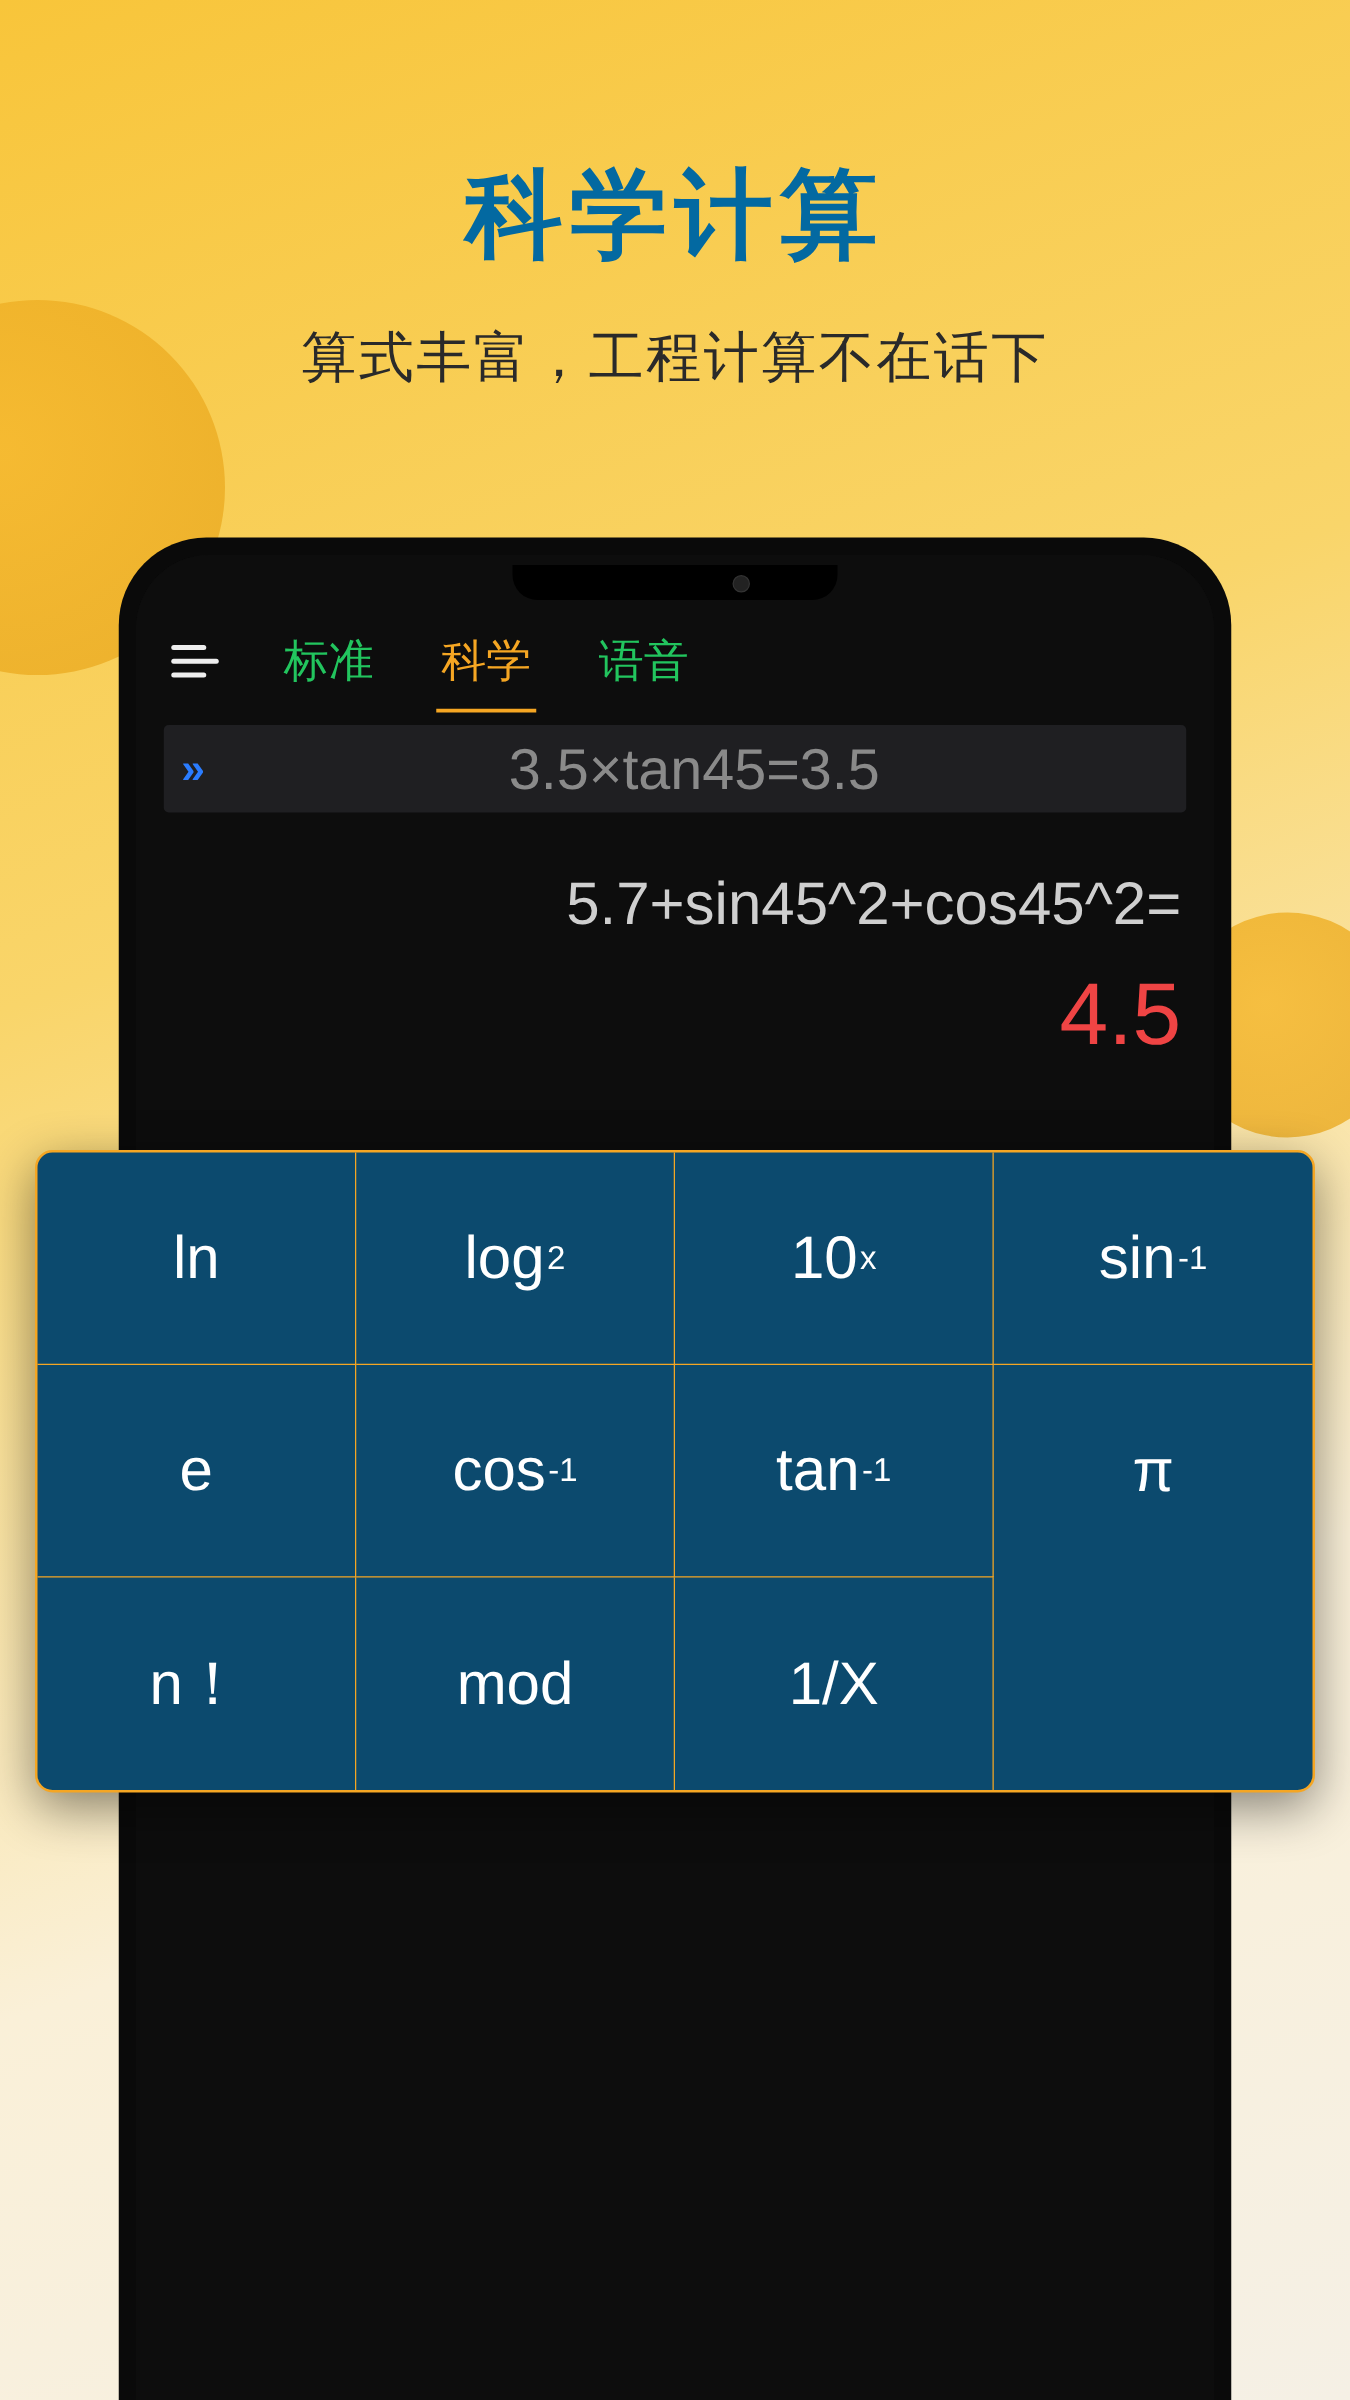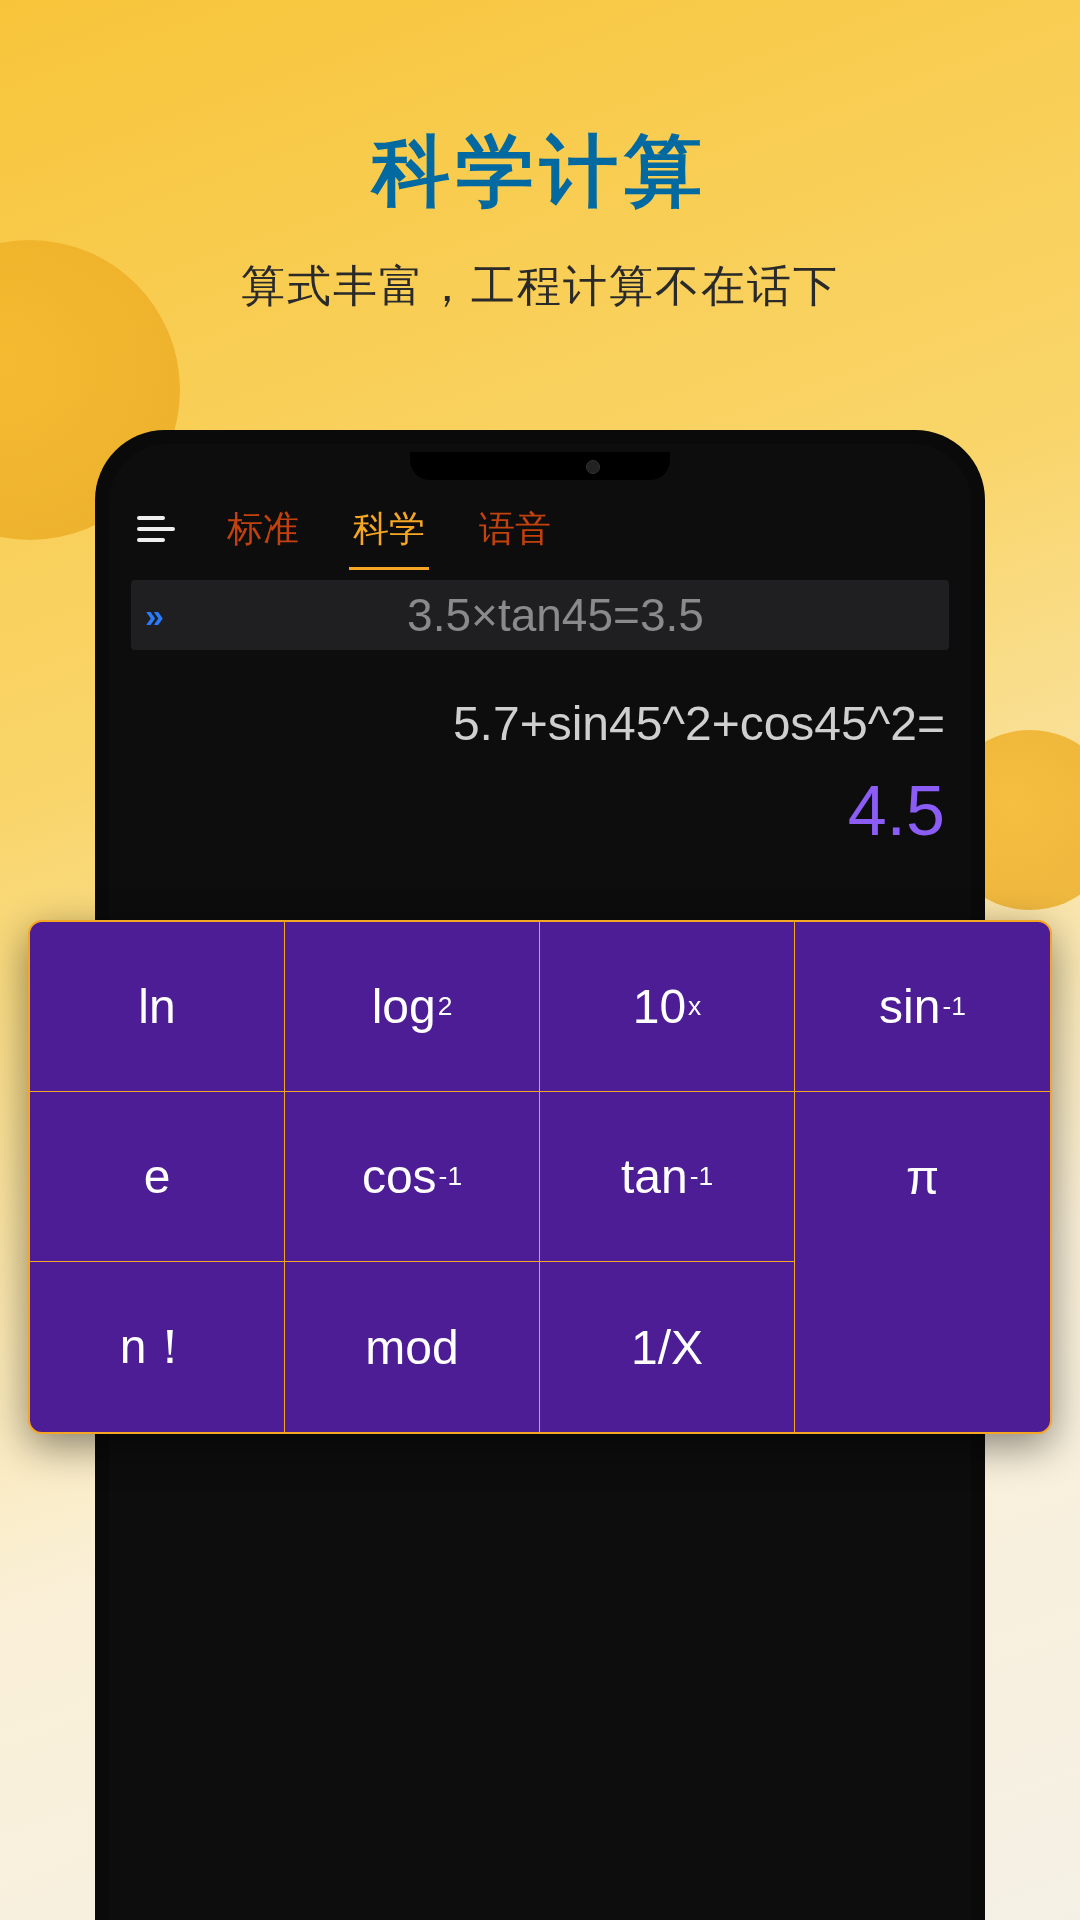--- a/index.html
+++ b/index.html
@@ -102,21 +102,21 @@
 .menu-icon span {
   display: block;
   height: 4px;
   background: #eee;
   border-radius: 2px;
 }
 .menu-icon span:nth-child(1){width:28px}
 .menu-icon span:nth-child(2){width:38px}
 .menu-icon span:nth-child(3){width:28px}
 .tab {
-  color: #c2410c;
+  color: #22c55e;
   font-size: 36px;
   padding: 6px 4px;
   position: relative;
 }
 .tab.active {
   color: #f5a623;
 }
 .tab.active::after {
   content: "";
   position: absolute;
@@ -150,21 +150,21 @@
 }
 .cur-expr {
   text-align: right;
   color: #cfcfcf;
   font-size: 48px;
   padding: 6px 4px;
   white-space: nowrap;
 }
 .result {
   text-align: right;
-  color: #8b5cf6;
+  color: #ef4444;
   font-size: 70px;
   font-weight: 500;
   margin-top: 14px;
   padding-right: 4px;
 }
 .keypad-under {
   margin-top: 28px;
   display: grid;
   grid-template-columns: 1fr 1fr 1fr 1fr 1fr;
 }
@@ -178,21 +178,21 @@
 }
 .key.fn { color: #e5e5e5; font-size: 32px; }
 .key.op { color: #e5e5e5; font-size: 44px; }
 
 
 .sci-panel {
   position: absolute;
   left: 28px;
   top: 920px;
   width: 1024px;
-  background: #4c1d95;
+  background: #0c4a6e;
   border: 2px solid #f5a623;
   border-radius: 14px;
   display: grid;
   grid-template-columns: repeat(4, 1fr);
   grid-template-rows: repeat(3, 170px);
   z-index: 20;
   box-shadow: 0 12px 40px rgba(0,0,0,0.45);
 }
 .sci-key {
   display: flex;

